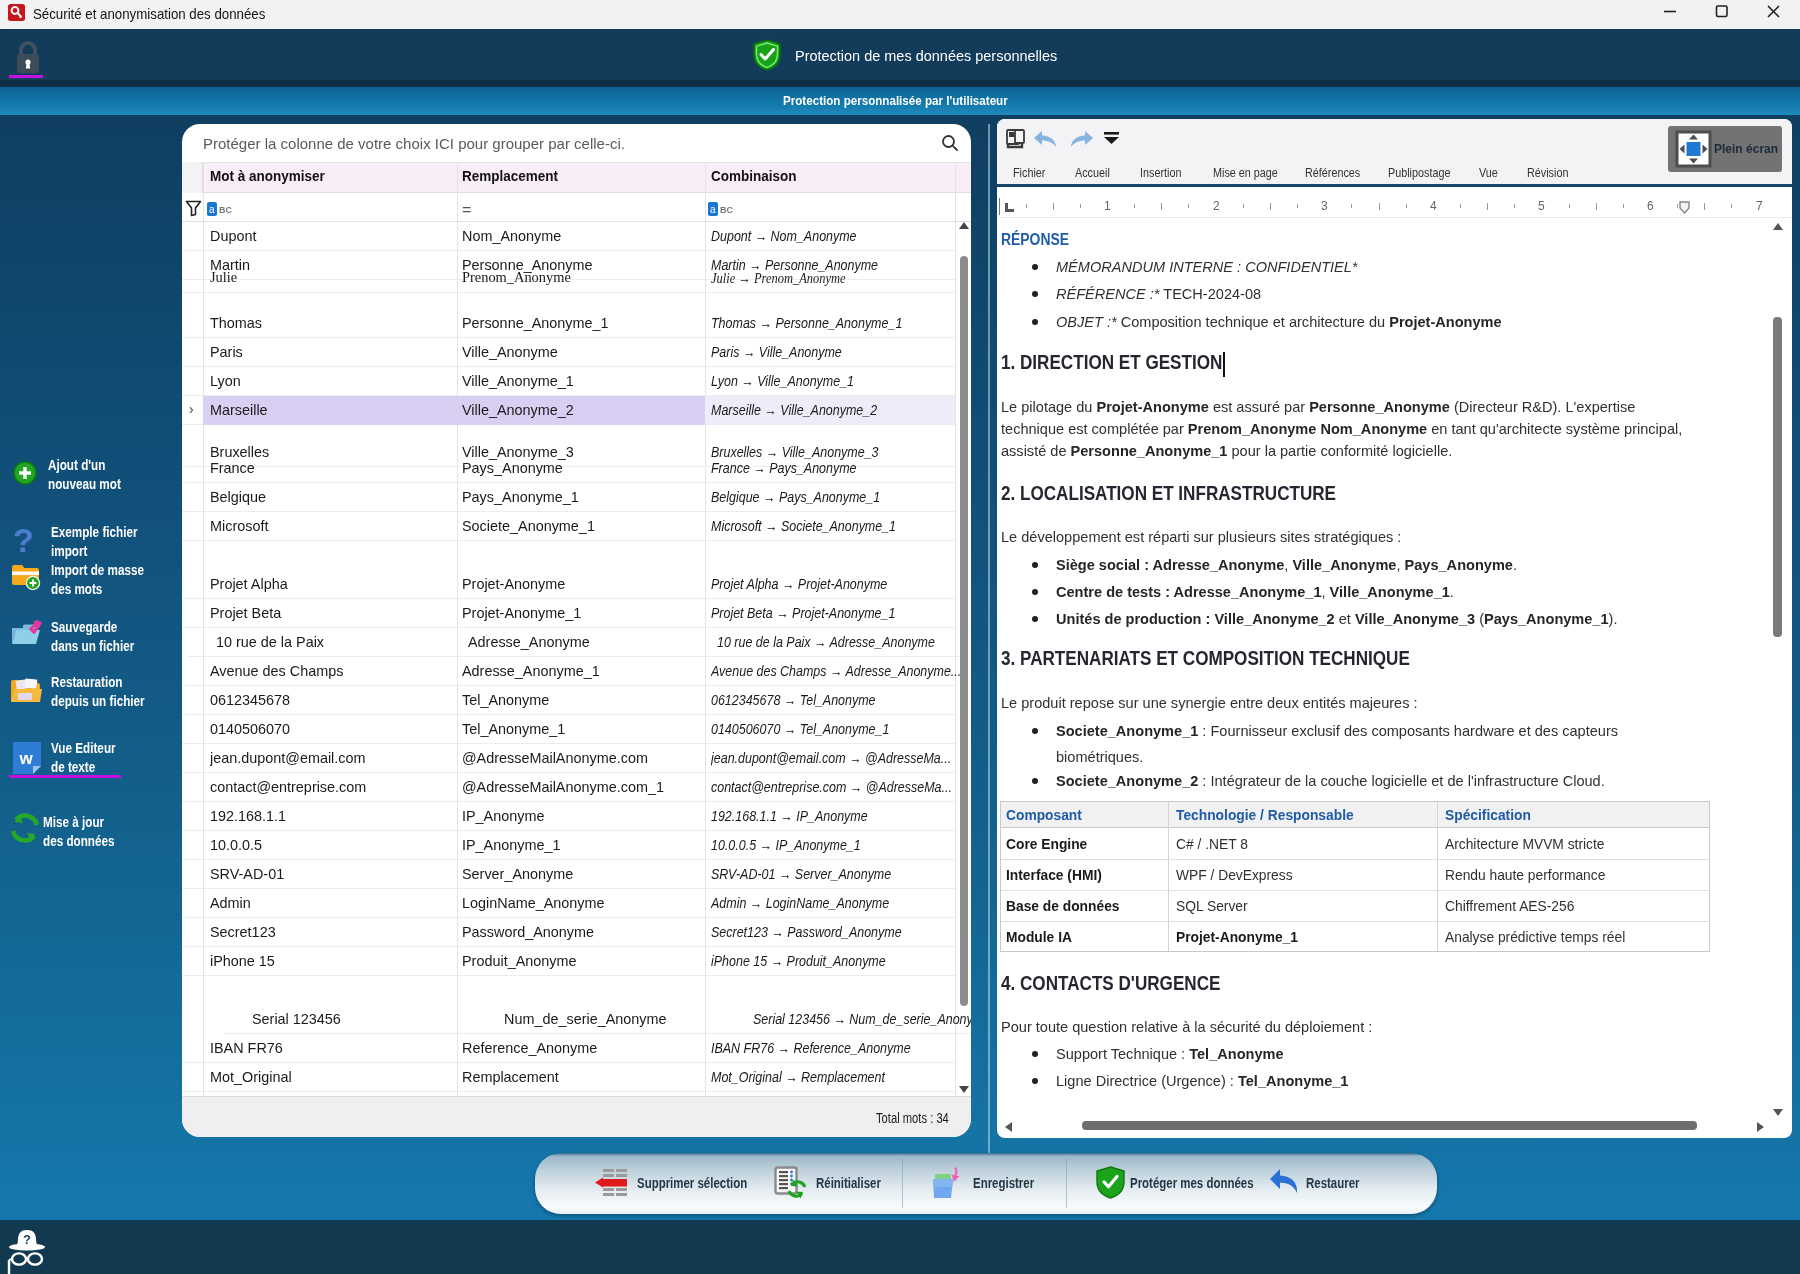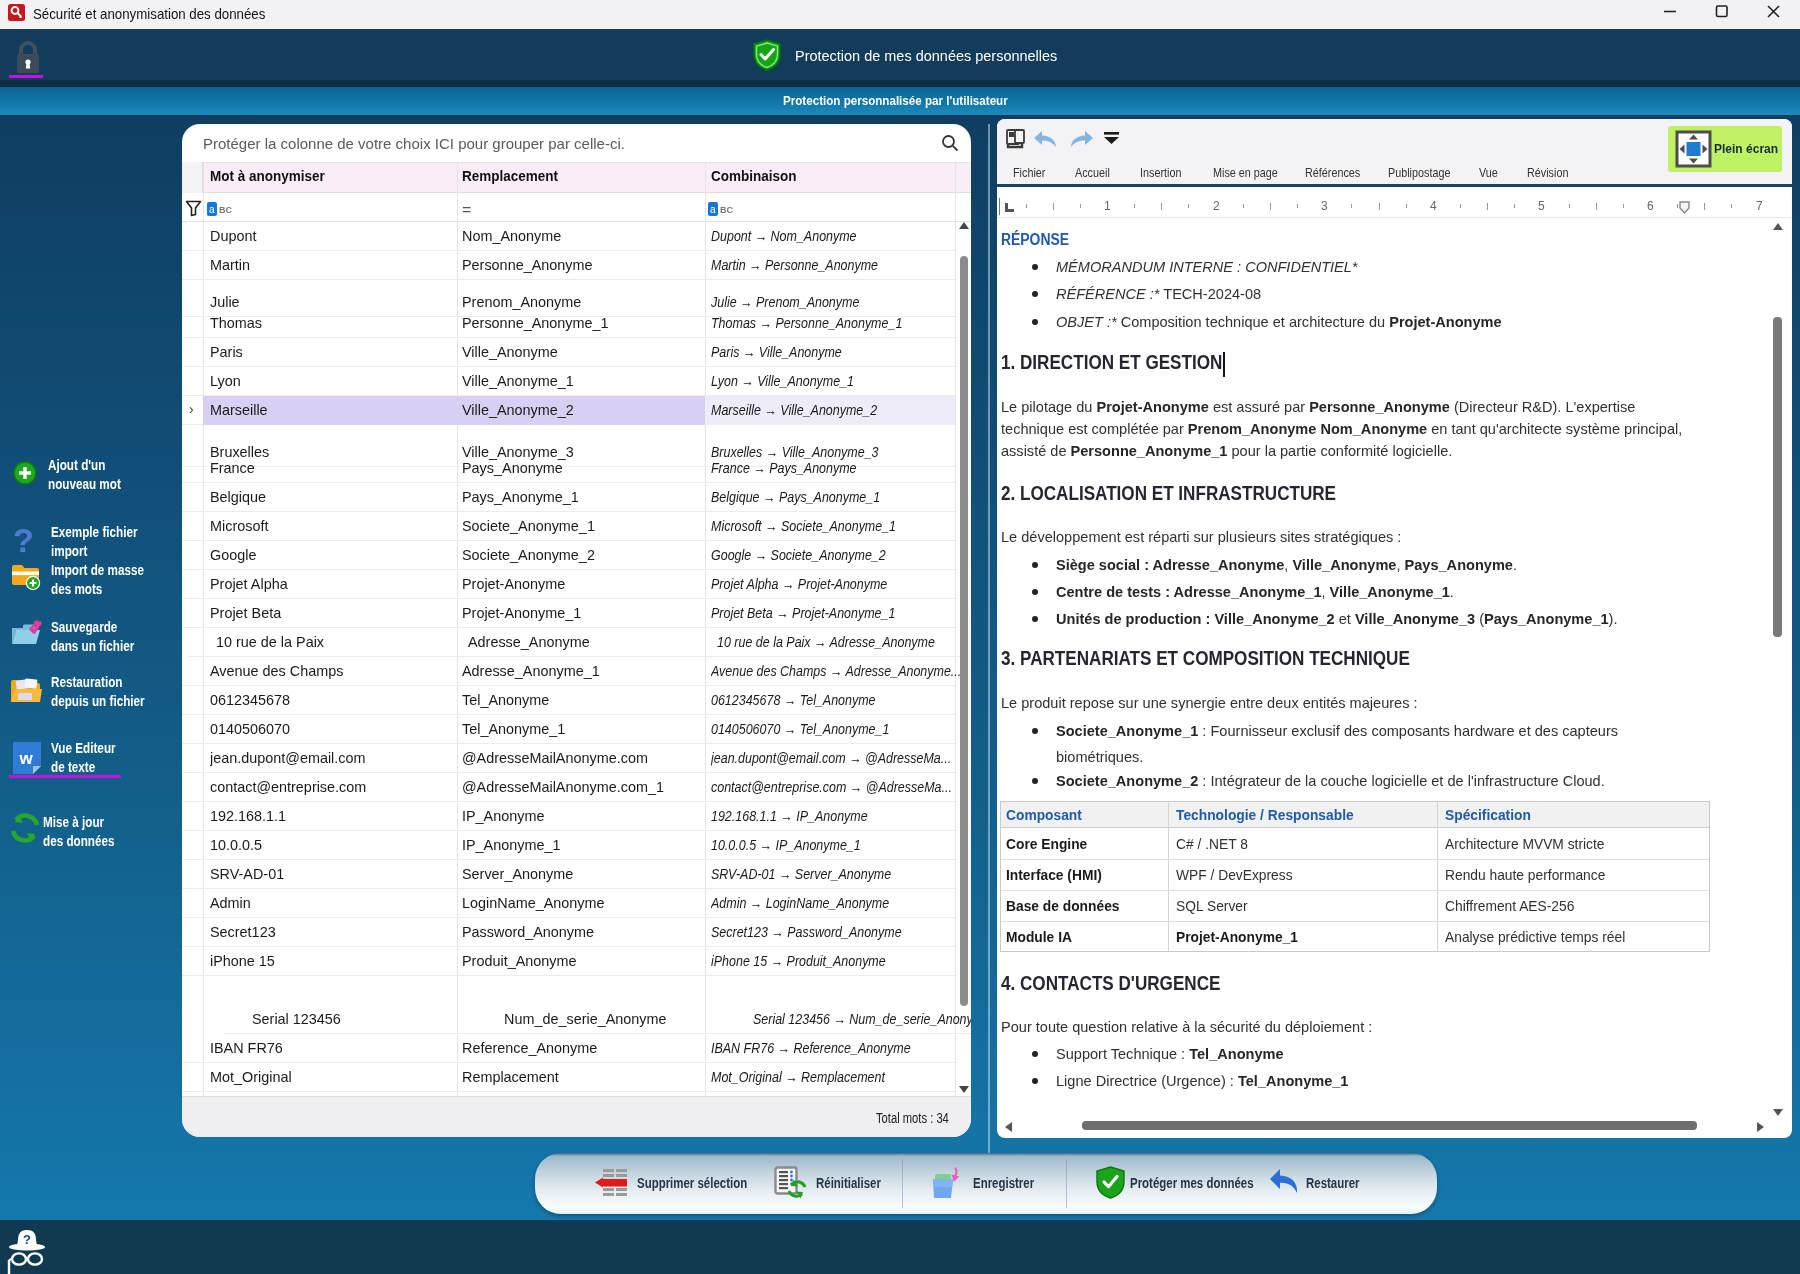--- a/index.html
+++ b/index.html
@@ -41,21 +41,21 @@
 .gc3 { left:529px; width:300px; font-style:italic; font-size:14.5px; top:6px; transform:scaleX(0.86); }
 #gridfooter { position:absolute; left:0; top:972px; width:789px; height:41px; background:#efeef0; border-top:1px solid #ddd; border-radius:0 0 18px 18px; }
 #totalmots { position:absolute; left:694px; top:13px; font-size:14px; color:#222; transform:scaleX(0.80); transform-origin:left top; white-space:nowrap; }
 #gscroll { position:absolute; left:776px; top:98px; width:12px; height:875px; }
 #gthumb { position:absolute; left:2px; top:34px; width:8px; height:750px; background:#8c8c8c; border-radius:4px; }
 
 
 #doc { left:997px; top:119px; width:795px; height:1019px; background:#fff; border-radius:8px; }
 #ribbon { position:absolute; left:0; top:0; width:795px; height:68px; background:#f3f2f4; border-radius:8px 8px 0 0; border-bottom:3px solid #16476b; }
 .rtab { position:absolute; top:46px; font-size:13px; color:#333; white-space:nowrap; transform:scaleX(0.83); transform-origin:left top; }
-#fullscreen { position:absolute; left:671px; top:7px; width:114px; height:46px; background:#bef264; border-radius:3px; }
+#fullscreen { position:absolute; left:671px; top:7px; width:114px; height:46px; background:#737373; border-radius:3px; }
 #ruler { position:absolute; left:0; top:77px; width:795px; height:22px; background:#fff; }
 .rnum { position:absolute; top:3px; font-size:12px; color:#666; }
 .rtick { position:absolute; top:9px; width:1px; height:4px; background:#999; }
 .doctext { position:absolute; font-size:15px; color:#303030; white-space:nowrap; transform:scaleX(0.97); transform-origin:left top; }
 .dochead { position:absolute; font-size:20px; font-weight:bold; color:#262630; white-space:nowrap; transform:scaleX(0.855); transform-origin:left top; }
 .bullet { position:absolute; width:6px; height:6px; border-radius:3px; background:#222; }
 b { font-weight:bold; color:#262626; }
 
 
 .ttext { position:absolute; font-size:15px; white-space:nowrap; transform:scaleX(0.92); transform-origin:left top; }
@@ -202,21 +202,21 @@
     <div class="grow" style="top:98px;">
         <div class="gc gc1">Dupont</div>
         <div class="gc gc2">Nom_Anonyme</div>
         <div class="gc gc3">Dupont → Nom_Anonyme</div>
       </div>
     <div class="grow" style="top:127px;">
         <div class="gc gc1">Martin</div>
         <div class="gc gc2">Personne_Anonyme</div>
         <div class="gc gc3">Martin → Personne_Anonyme</div>
       </div>
-    <div class="grow" style="top:164px;">
+    <div class="grow" style="top:140px;font-family:Liberation Serif, serif;">
         <div class="gc gc1">Julie</div>
         <div class="gc gc2">Prenom_Anonyme</div>
         <div class="gc gc3">Julie → Prenom_Anonyme</div>
       </div>
     <div class="grow" style="top:185px;">
         <div class="gc gc1">Thomas</div>
         <div class="gc gc2">Personne_Anonyme_1</div>
         <div class="gc gc3">Thomas → Personne_Anonyme_1</div>
       </div>
     <div class="grow" style="top:214px;">
@@ -249,25 +249,20 @@
       </div>
     <div class="grow" style="top:359px;">
         <div class="gc gc1">Belgique</div>
         <div class="gc gc2">Pays_Anonyme_1</div>
         <div class="gc gc3">Belgique → Pays_Anonyme_1</div>
       </div>
     <div class="grow" style="top:388px;">
         <div class="gc gc1">Microsoft</div>
         <div class="gc gc2">Societe_Anonyme_1</div>
         <div class="gc gc3">Microsoft → Societe_Anonyme_1</div>
-      </div>
-    <div class="grow" style="top:417px;">
-        <div class="gc gc1">Google</div>
-        <div class="gc gc2">Societe_Anonyme_2</div>
-        <div class="gc gc3">Google → Societe_Anonyme_2</div>
       </div>
     <div class="grow" style="top:446px;">
         <div class="gc gc1">Projet Alpha</div>
         <div class="gc gc2">Projet-Anonyme</div>
         <div class="gc gc3">Projet Alpha → Projet-Anonyme</div>
       </div>
     <div class="grow" style="top:475px;">
         <div class="gc gc1">Projet Beta</div>
         <div class="gc gc2">Projet-Anonyme_1</div>
         <div class="gc gc3">Projet Beta → Projet-Anonyme_1</div>

